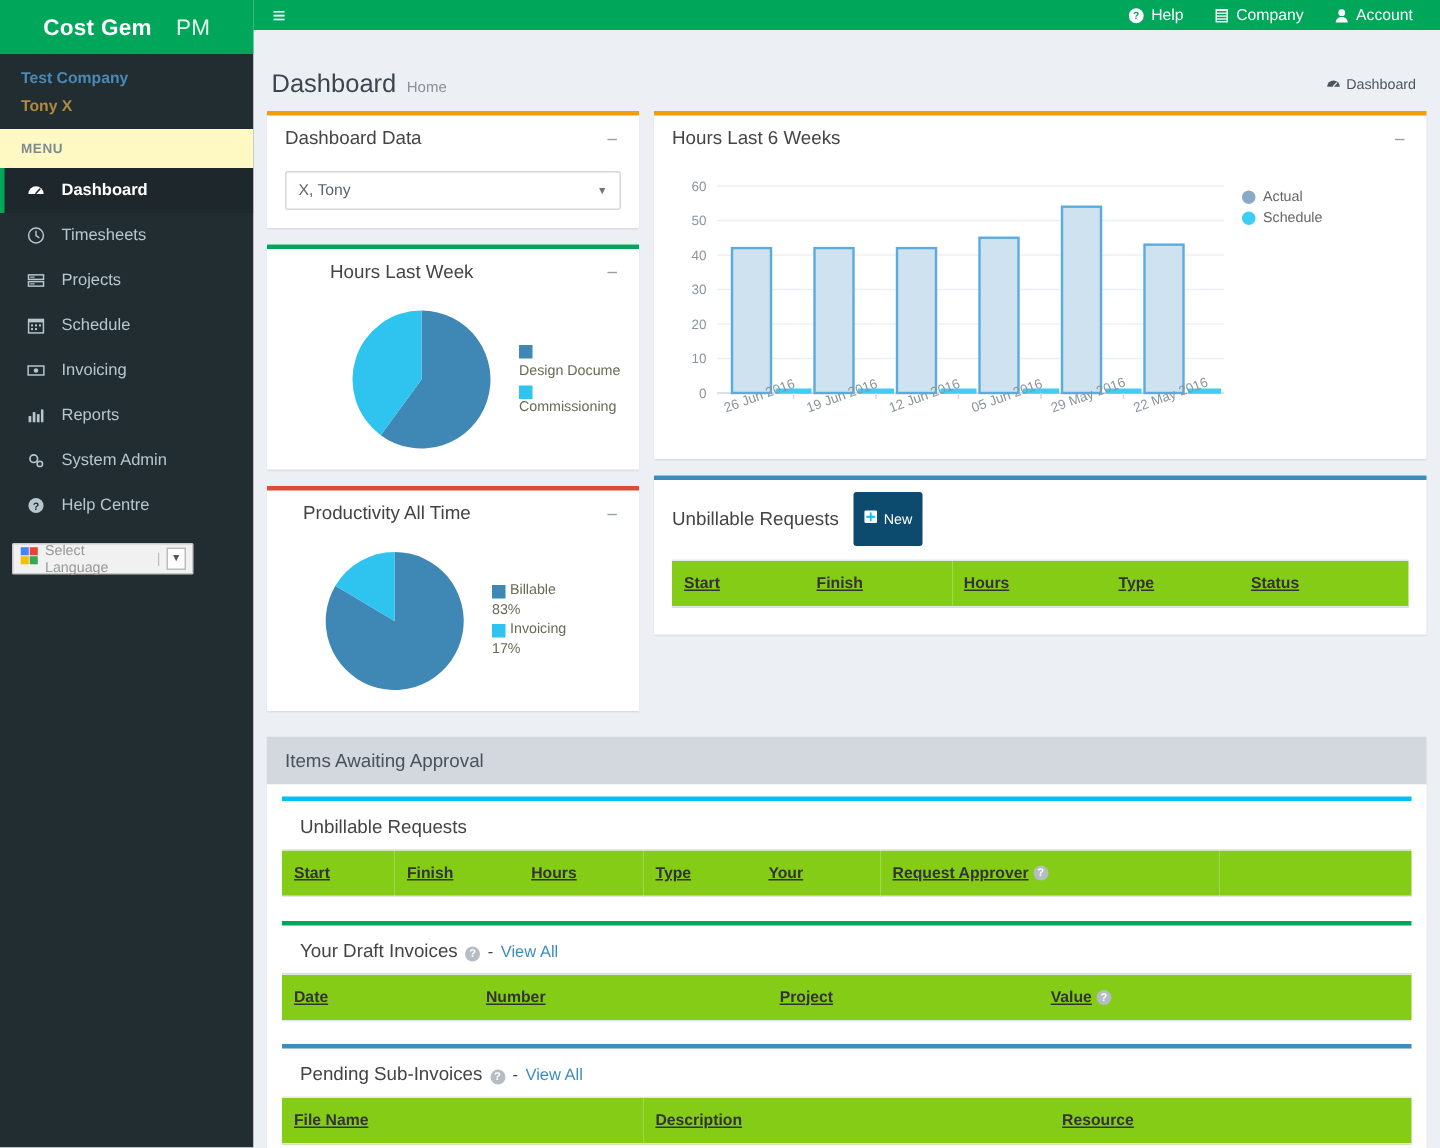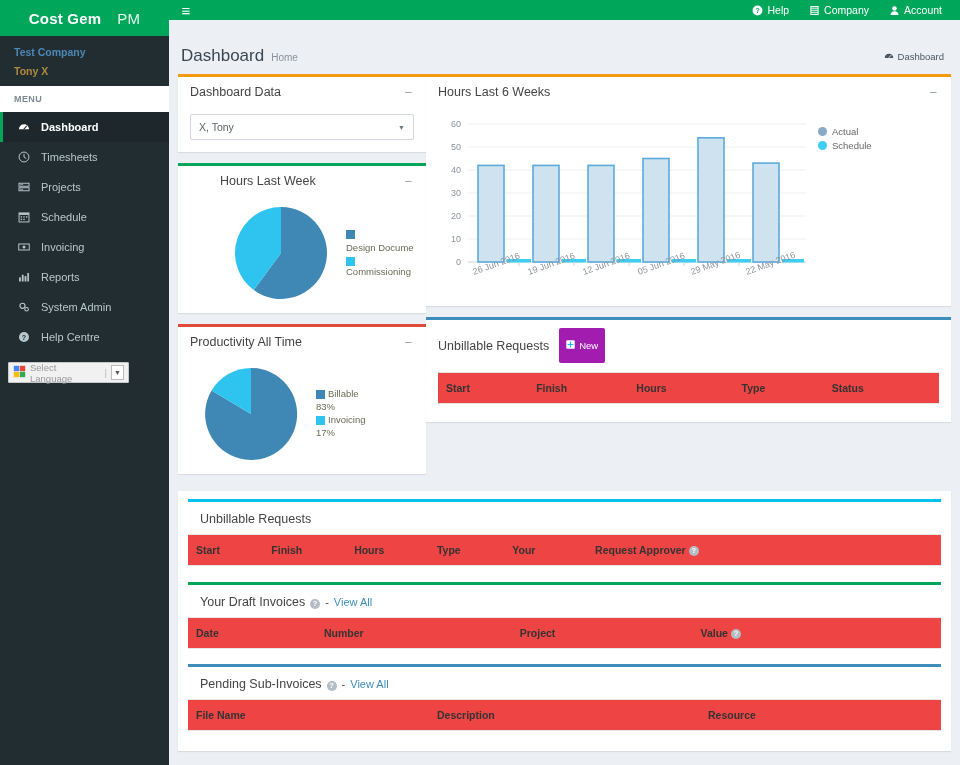--- a/index.html
+++ b/index.html
@@ -43,21 +43,21 @@
   }
   .side-user { padding: 8px 14px 4px; }
   .side-company { color: #4b88b5; font-size: 10.5px; font-weight: bold; padding: 2px 0; }
   .side-name { color: #b08a3e; font-size: 10.5px; font-weight: bold; padding: 5px 0; }
   .side-logout {
     color: #fff; font-size: 10.5px; font-weight: bold; padding: 5px 0;
     display: flex; align-items: center; gap: 5px; cursor: pointer;
   }
   .side-logout svg { display: block; }
   .menu-head {
-    background: #ffffff; color: #7d8a91; font-size: 9px; font-weight: bold;
+    background: #fef9c3; color: #7d8a91; font-size: 9px; font-weight: bold;
     padding: 8px 14px; letter-spacing: .4px;
   }
   .menu-list { padding: 0; margin: 0; list-style: none; }
   .menu-item {
     display: flex; align-items: center; gap: 10px;
     padding: 9px 14px; color: #b8c7ce; font-size: 11px; cursor: pointer;
     border-left: 3px solid transparent;
   }
   .menu-item.active {
     background: #1e282c; color: #fff; border-left-color: #00a65a; font-weight: bold;
@@ -82,30 +82,30 @@
   .page-head {
     padding: 10px 16px 8px 12px; display: flex; align-items: baseline; justify-content: space-between;
   }
   .page-head-left { display: flex; align-items: baseline; gap: 7px; }
   .page-title { font-size: 17px; color: #3c4650; font-weight: normal; }
   .page-sub { font-size: 10px; color: #8a9199; }
   .breadcrumb { display: flex; align-items: center; gap: 4px; font-size: 9.5px; color: #4a5560; }
   .breadcrumb svg { display: block; }
 
   
-  .row { display: flex; padding: 0 9px; align-items: flex-start; }
+  .row { display: flex; gap: 10px; padding: 0 9px; align-items: flex-start; }
   .col-left { width: 248px; }
   .col-right { flex: 1; }
   .panel {
     background: #fff; border-top: 3px solid #d2d6de;
     box-shadow: 0 1px 1px rgba(0,0,0,.08); margin-bottom: 11px;
   }
   .panel.orange { border-top-color: #f39c12; }
   .panel.green  { border-top-color: #00a65a; padding-left: 30px; }
-  .panel.red    { border-top-color: #dd4b39; }
+  .panel.red    { border-top-color: #dd4b39; padding-left: 12px; }
   .panel.blue   { border-top-color: #3c8dbc; }
   .panel-head {
     padding: 8px 12px; display: flex; align-items: center; justify-content: space-between;
     border-bottom: 1px solid transparent;
   }
   .panel-title { font-size: 12.5px; color: #444; }
   .panel-collapse { color: #97a0a8; font-size: 13px; cursor: pointer; line-height: 1; padding: 0 2px; }
   .panel-body { padding: 6px 12px 12px; }
 
   
@@ -130,23 +130,23 @@
   .chart-legend {
     width: 92px; padding-top: 14px; font-size: 9.5px; color: #666;
     display: flex; flex-direction: column; gap: 3px;
   }
   .chart-legend .cl-row { display: flex; align-items: center; gap: 5px; }
   .cl-dot { width: 9px; height: 9px; border-radius: 50%; }
 
   
   .tbl { width: 100%; border-collapse: collapse; }
   .tbl thead th {
-    background: #ef4444; border-top: 1px solid #e6e6e6; border-bottom: 1px solid #e6e6e6;
+    background: #84cc16; border-top: 1px solid #e6e6e6; border-bottom: 1px solid #e6e6e6;
     text-align: left; font-size: 10.5px; color: #333; font-weight: bold;
-    padding: 9px 8px; white-space: nowrap;
+    padding: 9px 8px; white-space: nowrap; text-decoration: underline;
   }
   .tbl thead th .qmark { margin-left: 3px; vertical-align: 1px; }
   .tbl tbody tr { height: 6px; }
 
   
   .approval-wrap { margin: 6px 9px 0; background: #fff; box-shadow: 0 1px 1px rgba(0,0,0,.08); }
   .approval-head {
     background: #d3d8de; padding: 9px 12px; font-size: 12.5px; color: #4a5259;
   }
   .approval-body { padding: 8px 10px 4px; background: #fff; }
@@ -497,21 +497,21 @@
                 <span>Schedule</span>
               </div>
             </div>
           </div>
         </div>
 
         <div class="panel blue">
           <div class="panel-head">
             <div style="display:flex;align-items:center;gap:10px;">
               <span class="panel-title">Unbillable Requests</span>
-              <span style="background:#a21caf;color:#fff;font-size:9.5px;padding:12px 7px;border-radius:2px;display:flex;align-items:center;gap:4px;cursor:pointer;">
+              <span style="background:#0c4a6e;color:#fff;font-size:9.5px;padding:12px 7px;border-radius:2px;display:flex;align-items:center;gap:4px;cursor:pointer;">
                 <span>
                   <svg width="9" height="9" viewBox="0 0 16 16">
                       <rect x="0.5" y="0.5" width="15" height="15" rx="1.5" fill="#fff"></rect>
                       <path d="M8 3.6v8.8M3.6 8h8.8" stroke="#00c0ef" stroke-width="2.1" stroke-linecap="round"></path>
                     </svg>
                 </span>
                 <span>New</span>
               </span>
             </div>
           </div>
@@ -533,20 +533,21 @@
                   </tr>
                 </tbody>
             </table>
           </div>
         </div>
 
       </div>
     </div>
 
     <div class="approval-wrap">
+      <div class="approval-head">Items Awaiting Approval</div>
       <div class="approval-body">
 
         <div class="sub-panel cyan">
           <div class="sub-head">
             <span class="sub-title">Unbillable Requests</span>
           </div>
           <table class="tbl">
             <thead>
               <tr>
                 <th style="width:10%">Start</th>

